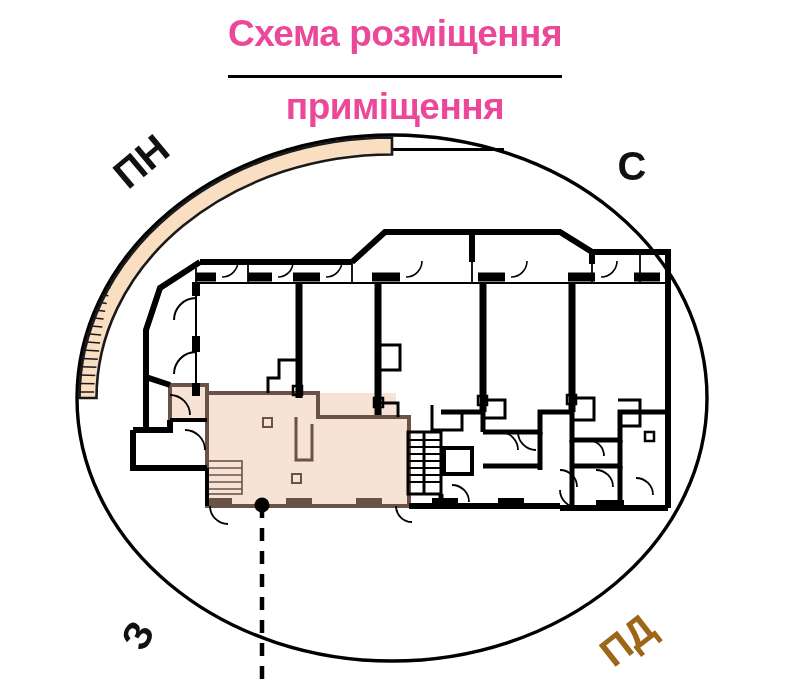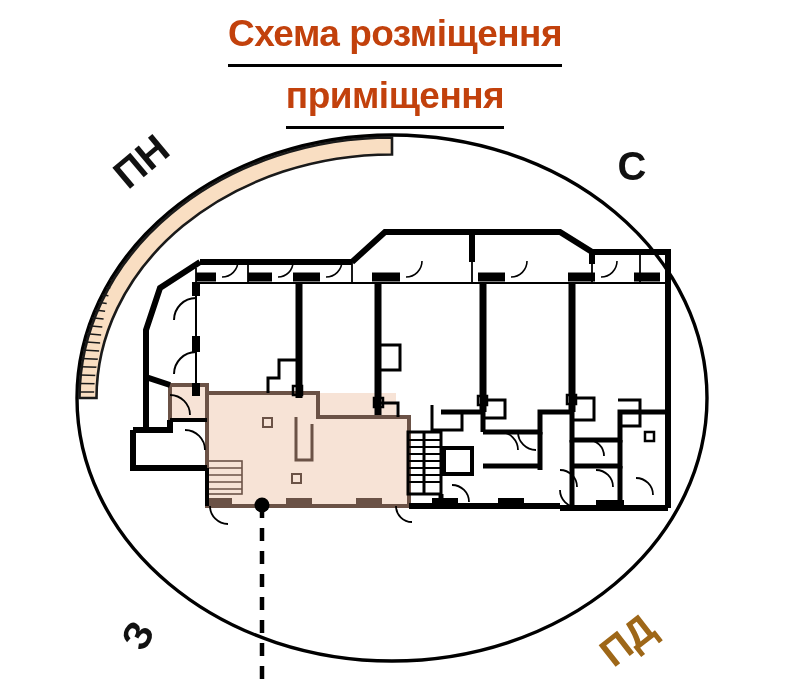--- a/index.html
+++ b/index.html
@@ -27,24 +27,24 @@
     width: 790px;
     text-align: center;
     pointer-events: none;
   }
   .title-line {
     display: inline-block;
     font-family: "Liberation Sans", sans-serif;
     font-weight: bold;
     font-size: 37px;
     line-height: 48px;
-    color: #c2410c;
+    color: #ec4899;
     letter-spacing: -0.5px;
     border-bottom: 3px solid #000000;
-    padding-bottom: 6px;
+    padding-bottom: 17px;
   }
   .title-line-2 {
     margin-top: 5px;
   }
   svg.plan-svg {
     position: absolute;
     left: 0;
     top: 0;
     width: 790px;
     height: 700px;

